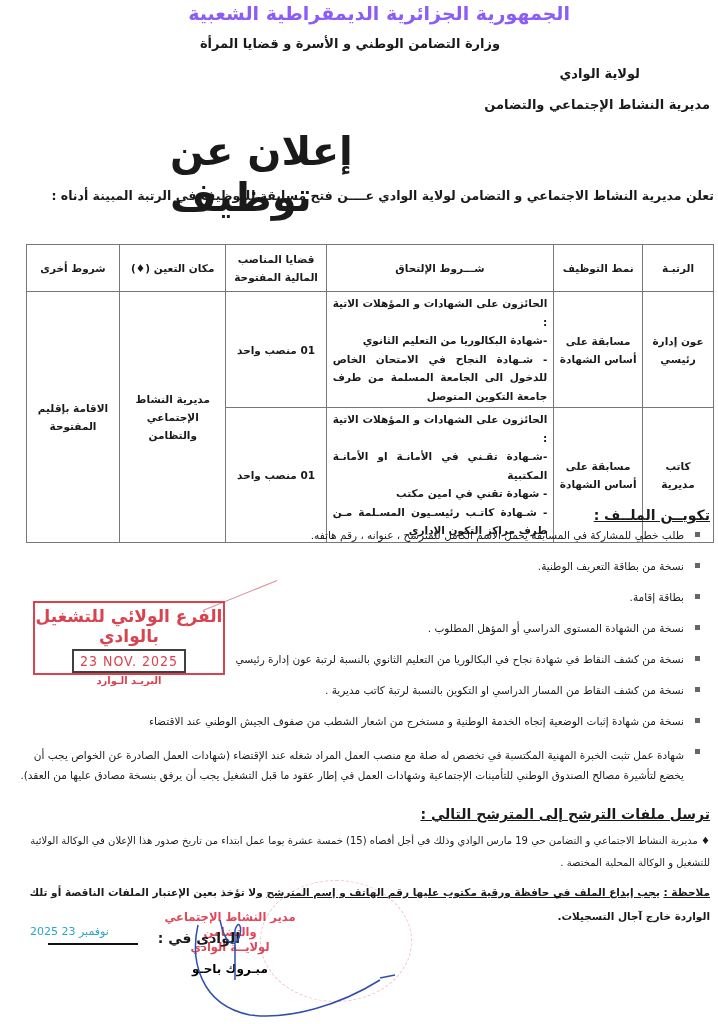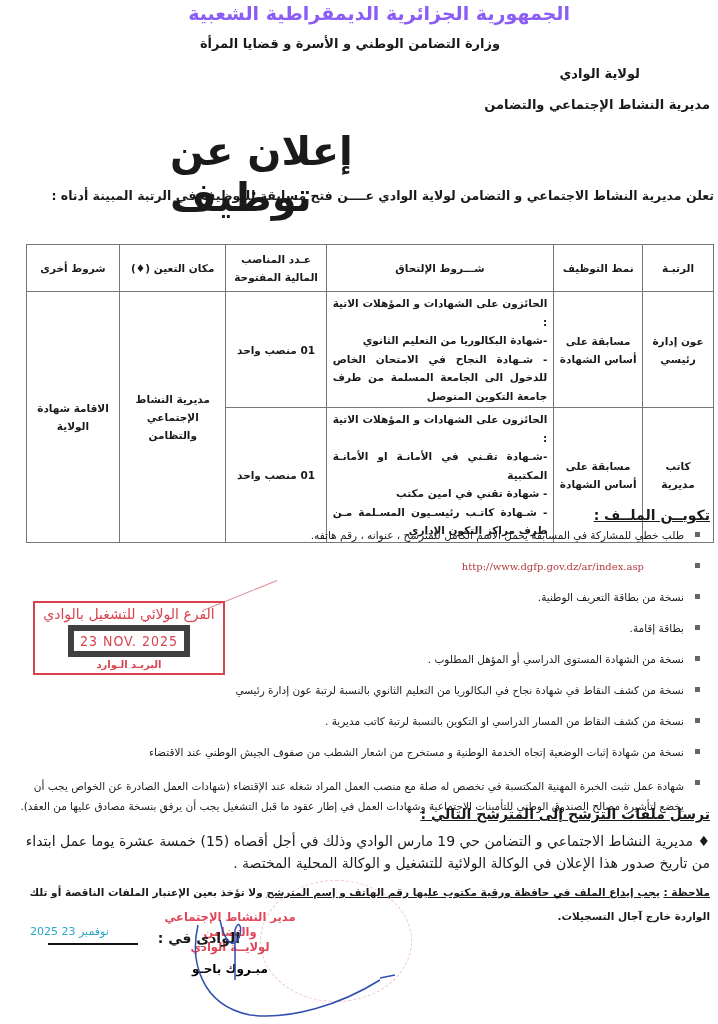--- a/index.html
+++ b/index.html
@@ -16,27 +16,27 @@
   table.jobs th { height: 40px; text-align: center; font-weight: bold; line-height: 18px; }
   table.jobs td.c { text-align: center; line-height: 18px; }
   table.jobs td.req { text-align: justify; line-height: 18.5px; padding: 2px 6px; }
   .section-head { font-size: 14px; font-weight: bold; text-decoration: underline; }
   .sec1 { top: 507px; left: 560px; width: 150px; text-align: right; }
   ul.docs { position: absolute; top: 528px; left: 8px; width: 700px; margin: 0; padding: 0; list-style: none; font-size: 10.5px; line-height: 15px; }
   ul.docs li { position: relative; padding-right: 24px; margin-bottom: 16px; text-align: right; }
   ul.docs li .bullet { position: absolute; right: 8px; top: 4px; width: 5px; height: 5px; background: #666; }
   .url { direction: ltr; display: block; text-align: right; color: #b23a3a; font-family: "DejaVu Serif", serif; font-size: 10px; margin-top: 6px; padding-right: 40px; }
   .sec2 { top: 806px; left: 420px; width: 290px; text-align: right; }
-  .address { top: 830px; left: 8px; width: 702px; text-align: right; font-size: 14px; line-height: 22px; }
+  .address { top: 830px; left: 8px; width: 702px; text-align: right; font-size: 10px; line-height: 22px; }
   .note { top: 880px; left: 8px; width: 702px; text-align: right; font-size: 10.5px; font-weight: bold; line-height: 24px; }
   .note .label { text-decoration: underline; }
   .note .ul { text-decoration: underline; }
   .stamp { top: 601px; left: 33px; width: 188px; height: 70px; border: 2px solid #d9434f; color: #d9434f; direction: rtl; text-align: center; }
-  .stamp .s-title { font-size: 14px; font-weight: normal; margin-top: 3px; }
-  .stamp .s-date { margin: 3px auto 0; width: 110px; border: 6px solid #404040; font-size: 14px; direction: ltr; font-family: "DejaVu Sans Condensed", "DejaVu Sans", sans-serif; letter-spacing: 1px; padding: 2px 0; }
+  .stamp .s-title { font-size: 17px; font-weight: bold; margin-top: 3px; }
+  .stamp .s-date { margin: 3px auto 0; width: 110px; border: 2px solid #404040; font-size: 14px; direction: ltr; font-family: "DejaVu Sans Condensed", "DejaVu Sans", sans-serif; letter-spacing: 1px; padding: 2px 0; }
   .stamp .s-foot { font-size: 10px; font-weight: bold; margin-top: 2px; }
   .sign-block { top: 910px; left: 140px; width: 180px; text-align: center; color: #e0485a; font-size: 11.5px; font-weight: bold; line-height: 15px; }
   .sign-name { top: 962px; left: 170px; width: 120px; text-align: center; color: #000000; font-size: 12px; font-weight: bold; letter-spacing: 3px; }
   .place { top: 930px; left: 140px; width: 100px; text-align: right; font-size: 14px; font-weight: bold; }
   .date-line { top: 943px; left: 48px; width: 90px; border-bottom: 2px solid #111; }
   .handdate { top: 925px; left: 30px; width: 100px; text-align: left; direction: ltr; color: #2aa6c9; font-size: 11px; }
   .seal { top: 880px; left: 260px; width: 150px; height: 120px; border-radius: 50%; border: 1px dashed rgba(220,80,110,0.35); }
   svg.signature { position: absolute; top: 920px; left: 180px; width: 220px; height: 100px; }
   .ink-line { top: 595px; left: 200px; width: 80px; height: 1px; background: #c45; transform: rotate(-22deg); opacity: .6; }
 </style>
@@ -58,57 +58,57 @@
       <col style="width:218px">
       <col style="width:96px">
       <col style="width:102px">
       <col style="width:89px">
   </colgroup>
   <thead>
     <tr>
       <th>الرتبـة</th>
       <th>نمط التوظيف</th>
       <th>شـــروط الإلتحاق</th>
-      <th>عـدد المناصب المالية المفتوحة</th>
+      <th>قضايا المناصب المالية المفتوحة</th>
       <th>مكان التعين (♦)</th>
       <th>شروط أخرى</th>
     </tr>
   </thead>
   <tbody>
     <tr style="height:95px">
       <td class="c">عون إدارة رئيسي</td>
       <td class="c">مسابقة على أساس الشهادة</td>
       <td class="req">
         <div>الحائزون على الشهادات و المؤهلات الاتية :</div>
         <div>-شهادة البكالوريا من التعليم الثانوي</div>
         <div>- شـهادة النجاح في الامتحان الخاص للدخول الى الجامعة المسلمة من طرف جامعة التكوين المتوصل</div>
       </td>
       <td class="c">01 منصب واحد</td>
       <td class="c" rowspan="2">مديرية النشاط الإجتماعي والتظامن</td>
-      <td class="c" rowspan="2">الاقامة شهادة الولاية</td>
+      <td class="c" rowspan="2">الاقامة بإقليم المفتوحة</td>
     </tr>
     <tr style="height:115px">
       <td class="c">كاتب مديرية</td>
       <td class="c">مسابقة على أساس الشهادة</td>
       <td class="req">
         <div>الحائزون على الشهادات و المؤهلات الاتية :</div>
         <div>-شـهادة تقـني في الأمانـة او الأمانـة المكتبية</div>
         <div>- شهادة تقني في امين مكتب</div>
         <div>- شـهادة كاتـب رئيسـيون المسـلمة مـن طرف مراكز التكون الإداري</div>
       </td>
       <td class="c">01 منصب واحد</td>
     </tr>
   </tbody>
 </table>
 
 <div class="abs section-head sec1">تكويــن الملــف :</div>
 
 <ul class="docs">
   <li><span class="bullet"></span><span>طلب خطي للمشاركة في المسابقة يحمل الاسم الكامل للمترشح ، عنوانه ، رقم هاتفه.</span></li>
-  <li><span class="bullet"></span><span class="url">http://www.dgfp.gov.dz/ar/index.asp</span></li>
+  <li><span class="bullet"></span></li>
   <li style="margin-top:4px"><span class="bullet"></span><span>نسخة من بطاقة التعريف الوطنية.</span></li>
   <li><span class="bullet"></span><span>بطاقة إقامة.</span></li>
   <li><span class="bullet"></span><span>نسخة من الشهادة المستوى الدراسي أو المؤهل المطلوب .</span></li>
   <li><span class="bullet"></span><span>نسخة من كشف النقاط في شهادة نجاح في البكالوريا من التعليم الثانوي بالنسبة لرتبة عون إدارة رئيسي</span></li>
   <li><span class="bullet"></span><span>نسخة من كشف النقاط من المسار الدراسي او التكوين بالنسبة لرتبة كاتب مديرية .</span></li>
   <li><span class="bullet"></span><span>نسخة من شهادة إثبات الوضعية إتجاه الخدمة الوطنية و مستخرج من اشعار الشطب من صفوف الجيش الوطني عند الاقتضاء</span></li>
   <li style="line-height:20px"><span class="bullet"></span><span>شهادة عمل تثبت الخبرة المهنية المكتسبة في تخصص له صلة مع منصب العمل المراد شغله عند الإقتضاء (شهادات العمل الصادرة عن الخواص يجب أن يخضع لتأشيرة مصالح الصندوق الوطني للتأمينات الإجتماعية وشهادات العمل في إطار عقود ما قبل التشغيل يجب أن يرفق بنسخة مصادق عليها من العقد).</span></li>
 </ul>
 
 <div class="abs stamp">

